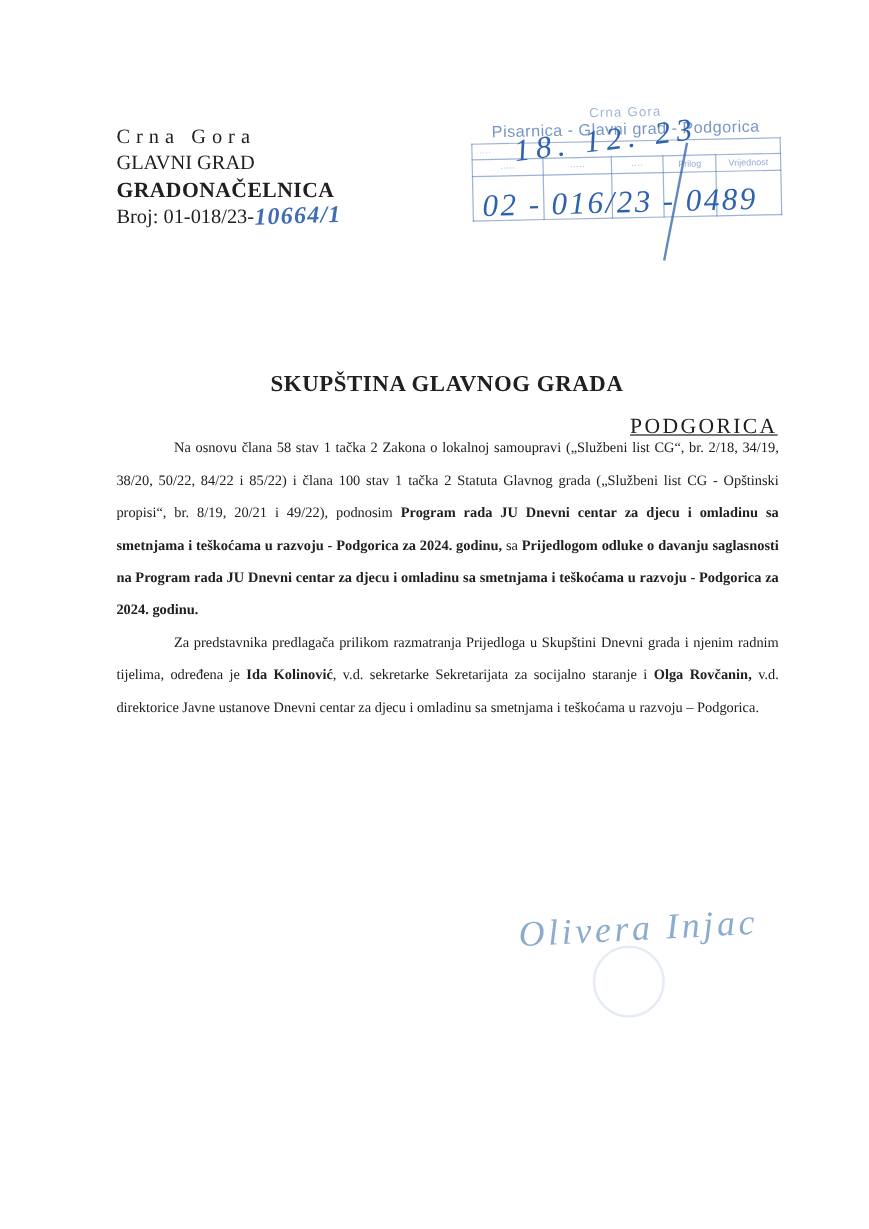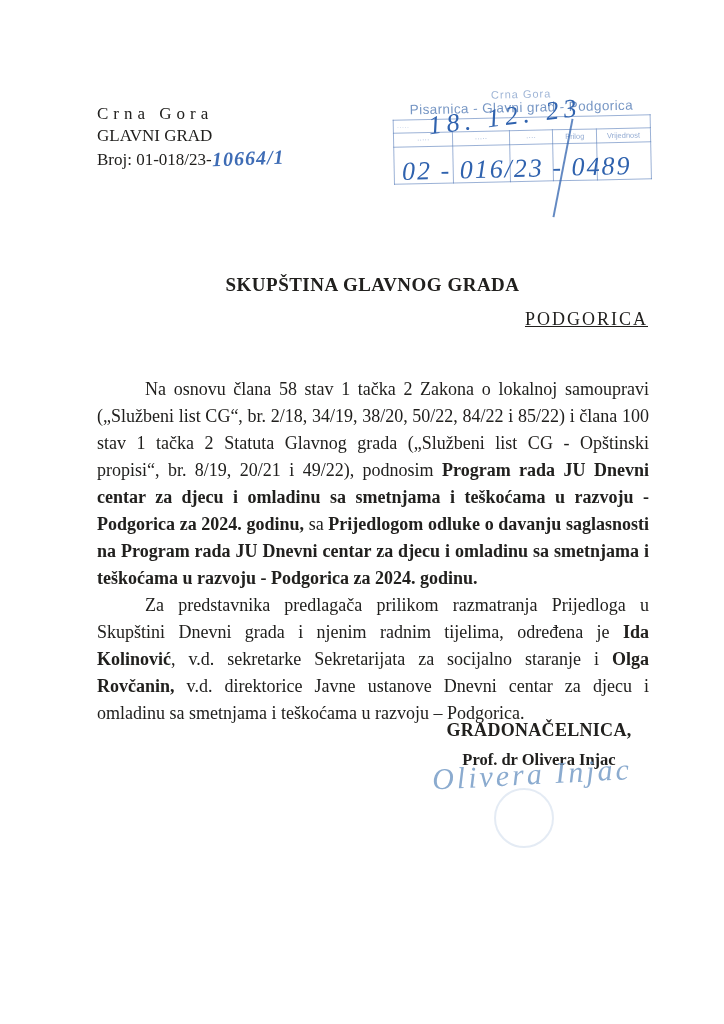--- a/index.html
+++ b/index.html
@@ -33,25 +33,25 @@
   .hw-stamp-num{
     position:absolute;left:402px;top:154px;font-size:26px;letter-spacing:2px;
     color:#2f62ae;transform:rotate(-1.5deg);font-style:italic;white-space:nowrap;
   }
   .pen-stroke{
     position:absolute;left:562px;top:118px;width:2px;height:100px;
     background:rgba(47,98,174,.75);transform:rotate(11deg);
   }
   
   .title-block{position:absolute;left:97px;top:274px;width:551px;}
-  .doc-title{font-weight:bold;font-size:19px;text-align:center;letter-spacing:.5px;}
+  .doc-title{font-weight:bold;font-size:19px;text-align:center;letter-spacing:.5px;margin-top:36px;}
   .doc-subtitle{font-size:18px;text-align:right;letter-spacing:2px;margin-top:13px;}
   .doc-subtitle span{text-decoration:underline;}
   
-  .body-text{position:absolute;left:97px;top:376px;width:552px;font-size:18px;line-height:27px;text-align:justify;}
+  .body-text{position:absolute;left:97px;top:360px;width:552px;font-size:12px;line-height:27px;text-align:justify;}
   .body-text p{margin:0;text-indent:48px;}
   .body-text b{font-weight:bold;}
   
   .sig-block{position:absolute;left:430px;top:720px;width:218px;text-align:center;}
   .sig-title{font-weight:bold;font-size:18px;letter-spacing:.3px;}
   .sig-name{font-weight:bold;font-size:16.5px;margin-top:9px;}
   .sig-hand{
     position:absolute;left:432px;top:756px;width:250px;font-size:30px;font-style:italic;
     letter-spacing:3px;color:rgba(110,150,195,.8);transform:rotate(-3deg);white-space:nowrap;
   }
@@ -61,20 +61,21 @@
   }
 </style>
 </head>
 <body>
 
 <div class="page">
 
   <div class="letterhead">
     <div class="lh-country">Crna Gora</div>
     <div class="lh-line">GLAVNI GRAD</div>
+    <div class="lh-bold">GRADONAČELNICA</div>
     <div class="lh-line">
       <span>Broj: 01-018/23-</span><span class="hw lh-num-hw">10664/1</span>
     </div>
   </div>
 
   <div class="stamp">
     <div class="stamp-l1">Crna Gora</div>
     <div class="stamp-l2">Pisarnica - Glavni grad - Podgorica</div>
     <table>
       <tbody>
@@ -105,20 +106,16 @@
   <div class="title-block">
     <div class="doc-title">SKUPŠTINA GLAVNOG GRADA</div>
     <div class="doc-subtitle"><span>PODGORICA</span></div>
   </div>
 
   <div class="body-text">
     <p><span>Na osnovu člana 58 stav 1 tačka 2 Zakona o lokalnoj samoupravi („Službeni list CG“, br. 2/18, 34/19, 38/20, 50/22, 84/22 i 85/22) i člana 100 stav 1 tačka 2 Statuta Glavnog grada („Službeni list CG - Opštinski propisi“, br. 8/19, 20/21 i 49/22), podnosim </span><b>Program rada JU Dnevni centar za djecu i omladinu sa smetnjama i teškoćama u razvoju - Podgorica za 2024. godinu,</b><span> sa </span><b>Prijedlogom odluke o davanju saglasnosti na Program rada JU Dnevni centar za djecu i omladinu sa smetnjama i teškoćama u razvoju - Podgorica za 2024. godinu.</b></p>
     <p><span>Za predstavnika predlagača prilikom razmatranja Prijedloga u Skupštini Dnevni grada i njenim radnim tijelima, određena je </span><b>Ida Kolinović</b><span>, v.d. sekretarke Sekretarijata za socijalno staranje i </span><b>Olga Rovčanin,</b><span> v.d. direktorice Javne ustanove Dnevni centar za djecu i omladinu sa smetnjama i teškoćama u razvoju – Podgorica.</span></p>
   </div>
 
-  <div class="sig-block">
-    <div class="sig-title">GRADONAČELNICA,</div>
-    <div class="sig-name">Prof. dr Olivera Injac</div>
-  </div>
   <div class="sig-hand">Olivera Injac</div>
   <div class="sig-circle"></div>
 
 </div>
 
 </body></html>

